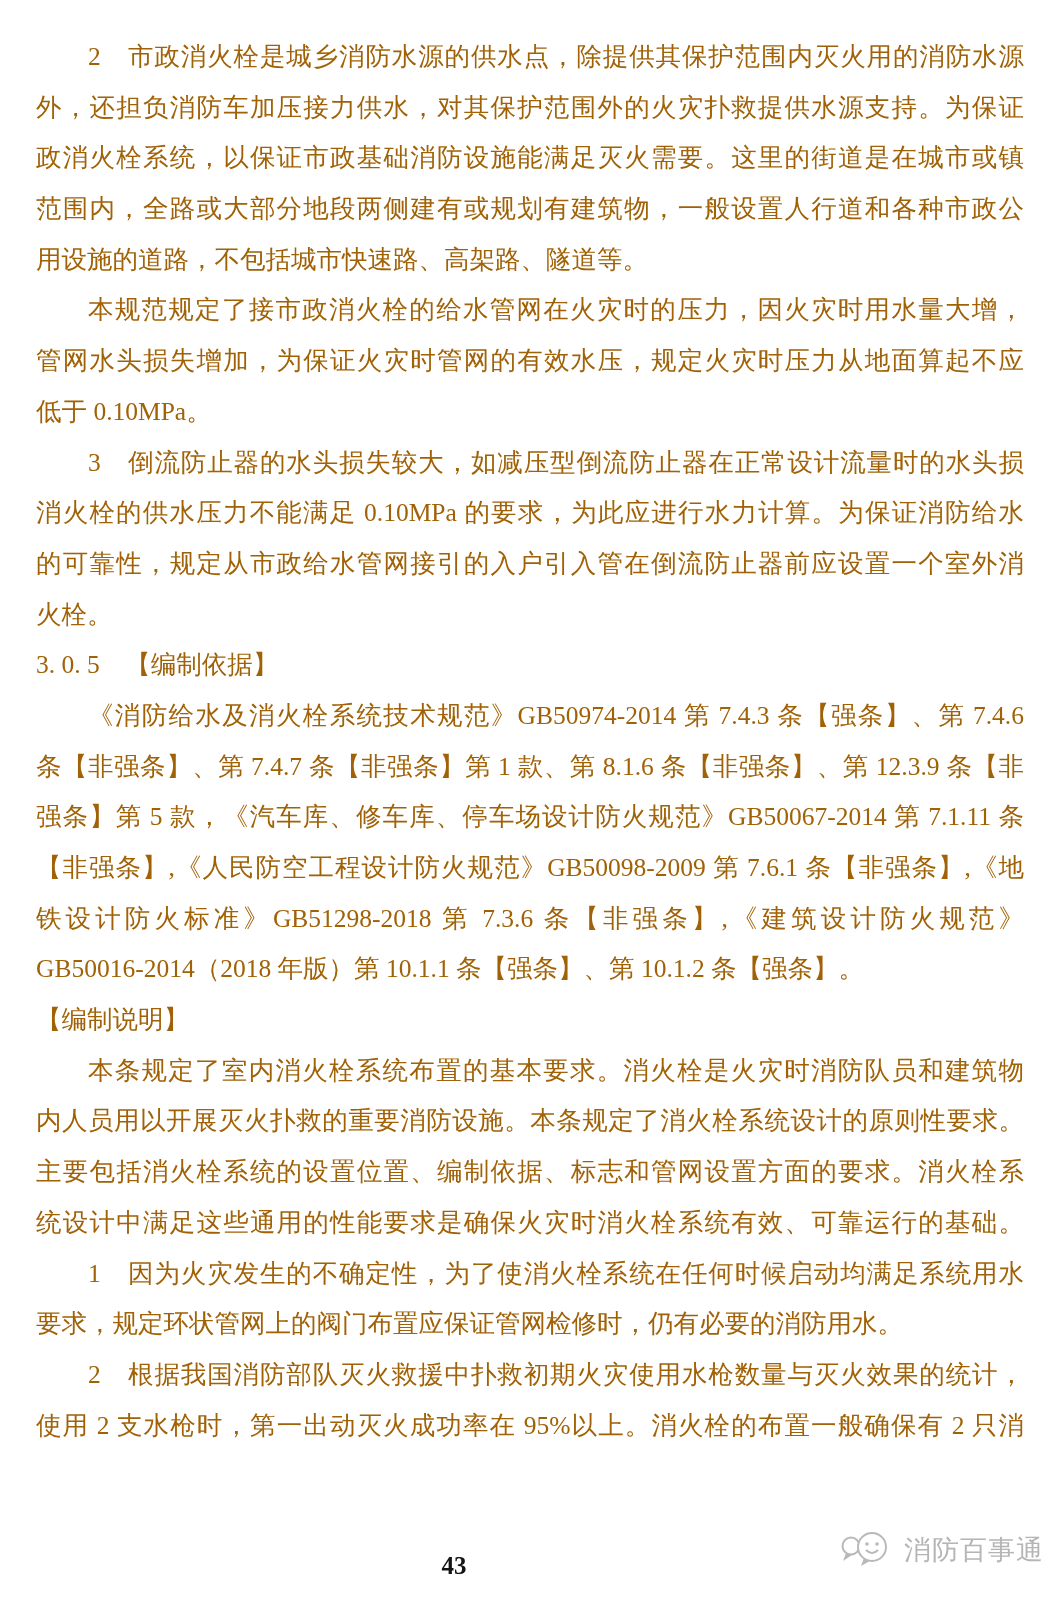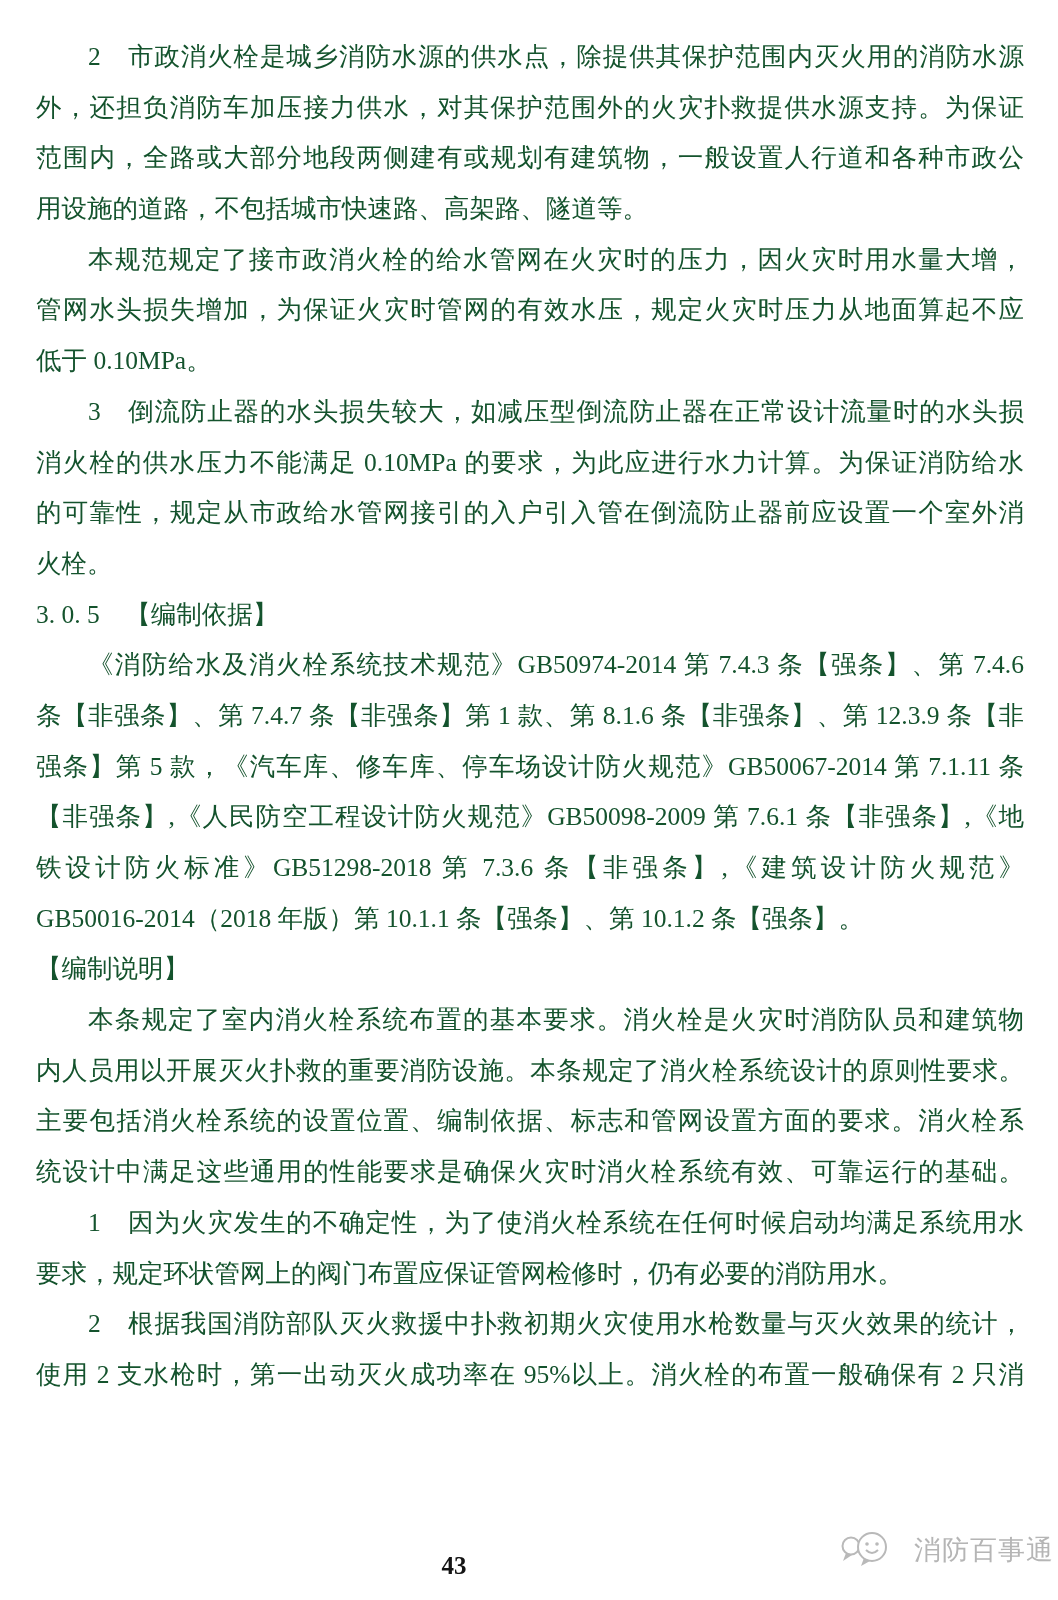--- a/index.html
+++ b/index.html
@@ -14,21 +14,21 @@
   .textcol {
     position: absolute;
     left: 36px; top: 32px;
     width: 988px;
     z-index: 2;
   }
   .line {
     height: 50.7px;
     line-height: 50.7px;
     font-size: 25.5px;
-    color: #14532d;
+    color: #a16207;
   }
   .line.indent { padding-left: 52px; }
   .line.stretch {
     text-align: justify;
     text-align-last: justify;
   }
   .footer {
     position: absolute;
     left: 0; top: 1552px;
     width: 908px;
@@ -36,21 +36,21 @@
     font-size: 25px;
     font-weight: bold;
     color: #141414;
     z-index: 2;
   }
   .watermark {
     position: absolute;
     left: 840px; top: 1528px;
     display: flex;
     align-items: center;
-    gap: 22px;
+    gap: 12px;
     z-index: 1;
   }
   .watermark .wm-text {
     font-size: 27px;
     color: #b5b5b5;
     font-family: "Liberation Sans", "DejaVu Sans", sans-serif;
     letter-spacing: 1px;
     white-space: nowrap;
   }
 </style>
@@ -72,20 +72,21 @@
         <circle cx="37" cy="16" r="1.8" fill="#b9b9b9"></circle>
         <path d="M26 22 Q32 28 38 22" fill="none" stroke="#b9b9b9" stroke-width="2"></path>
       </svg>
     </span>
     <span class="wm-text">消防百事通</span>
   </div>
 
   <div class="textcol">
     <div class="line indent stretch">2　市政消火栓是城乡消防水源的供水点，除提供其保护范围内灭火用的消防水源</div>
     <div class="line stretch">外，还担负消防车加压接力供水，对其保护范围外的火灾扑救提供水源支持。为保证</div>
+    <div class="line stretch">政消火栓系统，以保证市政基础消防设施能满足灭火需要。这里的街道是在城市或镇</div>
     <div class="line stretch">范围内，全路或大部分地段两侧建有或规划有建筑物，一般设置人行道和各种市政公</div>
     <div class="line">用设施的道路，不包括城市快速路、高架路、隧道等。</div>
     <div class="line indent stretch">本规范规定了接市政消火栓的给水管网在火灾时的压力，因火灾时用水量大增，</div>
     <div class="line stretch">管网水头损失增加，为保证火灾时管网的有效水压，规定火灾时压力从地面算起不应</div>
     <div class="line">低于 0.10MPa。</div>
     <div class="line indent stretch">3　倒流防止器的水头损失较大，如减压型倒流防止器在正常设计流量时的水头损</div>
     <div class="line stretch">消火栓的供水压力不能满足 0.10MPa 的要求，为此应进行水力计算。为保证消防给水</div>
     <div class="line stretch">的可靠性，规定从市政给水管网接引的入户引入管在倒流防止器前应设置一个室外消</div>
     <div class="line">火栓。</div>
     <div class="line">3. 0. 5　【编制依据】</div>

